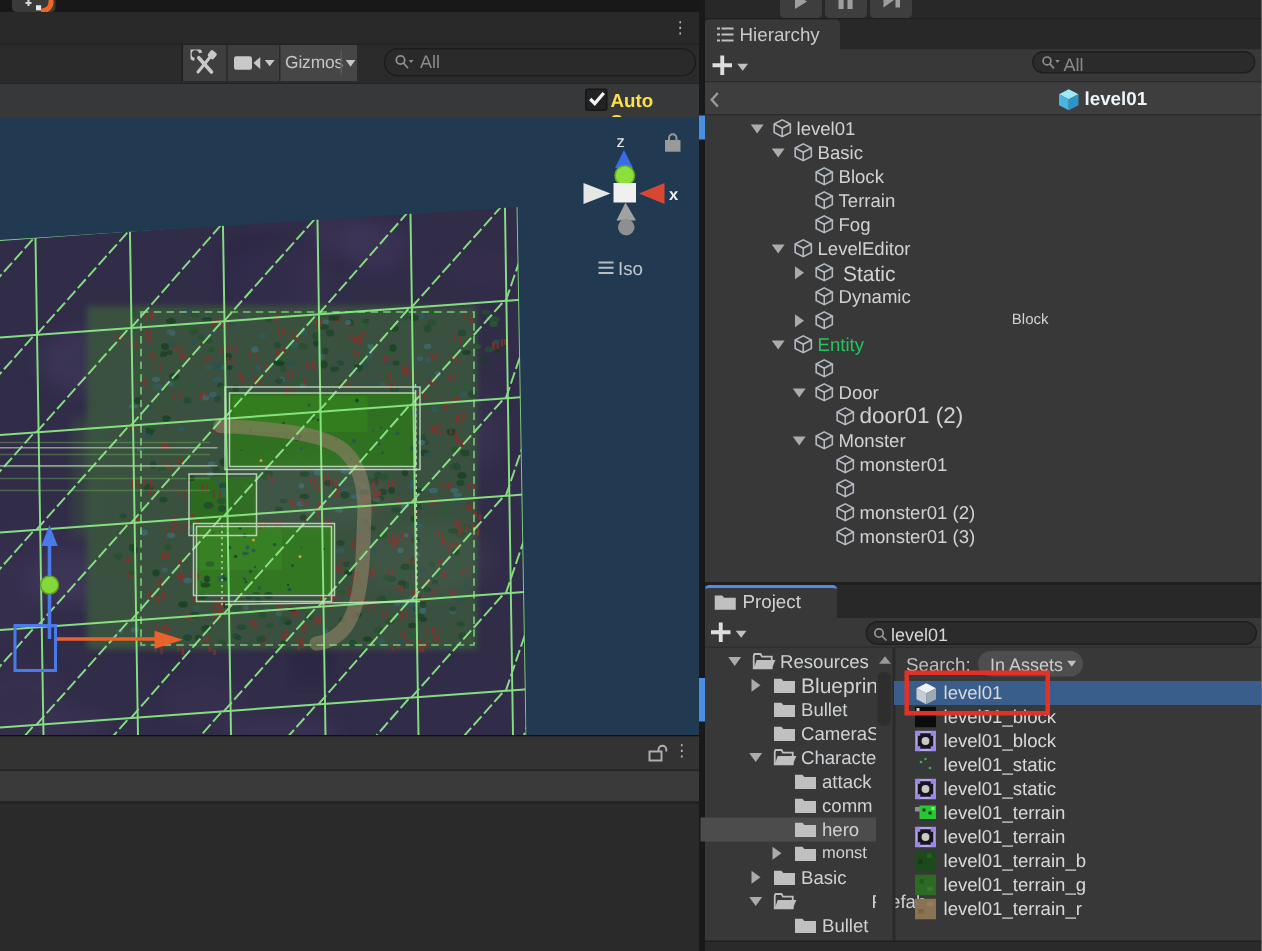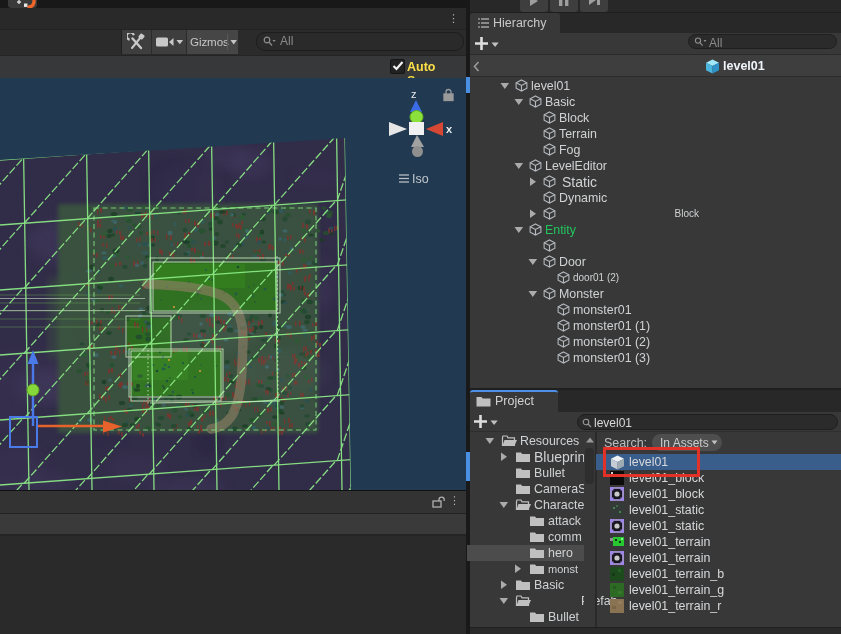--- a/index.html
+++ b/index.html
@@ -1148,39 +1148,38 @@
     </svg>
     <svg style="position:absolute;left:543px;top:255px" width="13" height="13" viewBox="0 0 14 14">
       <path d="M7 1 L12.8 4 L12.8 10 L7 13 L1.2 10 L1.2 4 Z" fill="none" stroke="#b4bac0" stroke-width="1.15"></path>
       <path d="M1.2 4 L7 7 L12.8 4 M7 7 L7 13" fill="none" stroke="#b4bac0" stroke-width="1.15"></path>
     </svg>
     <div style="position:absolute;left:559px;top:254px;width:140px;height:16px;color:#d0d2d4;font-size:12.4px;line-height:16px;">Door</div>
     <svg style="position:absolute;left:557px;top:271px" width="13" height="13" viewBox="0 0 14 14">
       <path d="M7 1 L12.8 4 L12.8 10 L7 13 L1.2 10 L1.2 4 Z" fill="none" stroke="#b4bac0" stroke-width="1.15"></path>
       <path d="M1.2 4 L7 7 L12.8 4 M7 7 L7 13" fill="none" stroke="#b4bac0" stroke-width="1.15"></path>
     </svg>
-    <div style="position:absolute;left:573px;top:270px;width:140px;height:16px;color:#d0d2d4;font-size:10px;line-height:16px;">door01 (2)</div>
+    <div style="position:absolute;left:573px;top:270px;width:140px;height:16px;color:#d0d2d4;font-size:15px;line-height:16px;">door01 (2)</div>
     <svg style="position:absolute;left:528px;top:290px" width="10" height="9">
       <path d="M0.5 1 l4.3 6 l4.3 -6 z" fill="#ababab"></path>
     </svg>
     <svg style="position:absolute;left:543px;top:287px" width="13" height="13" viewBox="0 0 14 14">
       <path d="M7 1 L12.8 4 L12.8 10 L7 13 L1.2 10 L1.2 4 Z" fill="none" stroke="#b4bac0" stroke-width="1.15"></path>
       <path d="M1.2 4 L7 7 L12.8 4 M7 7 L7 13" fill="none" stroke="#b4bac0" stroke-width="1.15"></path>
     </svg>
     <div style="position:absolute;left:559px;top:286px;width:140px;height:16px;color:#d0d2d4;font-size:12.4px;line-height:16px;">Monster</div>
     <svg style="position:absolute;left:557px;top:303px" width="13" height="13" viewBox="0 0 14 14">
       <path d="M7 1 L12.8 4 L12.8 10 L7 13 L1.2 10 L1.2 4 Z" fill="none" stroke="#b4bac0" stroke-width="1.15"></path>
       <path d="M1.2 4 L7 7 L12.8 4 M7 7 L7 13" fill="none" stroke="#b4bac0" stroke-width="1.15"></path>
     </svg>
     <div style="position:absolute;left:573px;top:302px;width:140px;height:16px;color:#d0d2d4;font-size:12.4px;line-height:16px;">monster01</div>
     <svg style="position:absolute;left:557px;top:319px" width="13" height="13" viewBox="0 0 14 14">
       <path d="M7 1 L12.8 4 L12.8 10 L7 13 L1.2 10 L1.2 4 Z" fill="none" stroke="#b4bac0" stroke-width="1.15"></path>
       <path d="M1.2 4 L7 7 L12.8 4 M7 7 L7 13" fill="none" stroke="#b4bac0" stroke-width="1.15"></path>
     </svg>
-    <div style="position:absolute;left:573px;top:318px;width:140px;height:16px;color:#d0d2d4;font-size:12.4px;line-height:16px;">monster01 (1)</div>
     <svg style="position:absolute;left:557px;top:335px" width="13" height="13" viewBox="0 0 14 14">
       <path d="M7 1 L12.8 4 L12.8 10 L7 13 L1.2 10 L1.2 4 Z" fill="none" stroke="#b4bac0" stroke-width="1.15"></path>
       <path d="M1.2 4 L7 7 L12.8 4 M7 7 L7 13" fill="none" stroke="#b4bac0" stroke-width="1.15"></path>
     </svg>
     <div style="position:absolute;left:573px;top:334px;width:140px;height:16px;color:#d0d2d4;font-size:12.4px;line-height:16px;">monster01 (2)</div>
     <svg style="position:absolute;left:557px;top:351px" width="13" height="13" viewBox="0 0 14 14">
       <path d="M7 1 L12.8 4 L12.8 10 L7 13 L1.2 10 L1.2 4 Z" fill="none" stroke="#b4bac0" stroke-width="1.15"></path>
       <path d="M1.2 4 L7 7 L12.8 4 M7 7 L7 13" fill="none" stroke="#b4bac0" stroke-width="1.15"></path>
     </svg>
     <div style="position:absolute;left:573px;top:350px;width:140px;height:16px;color:#d0d2d4;font-size:12.4px;line-height:16px;">monster01 (3)</div>

